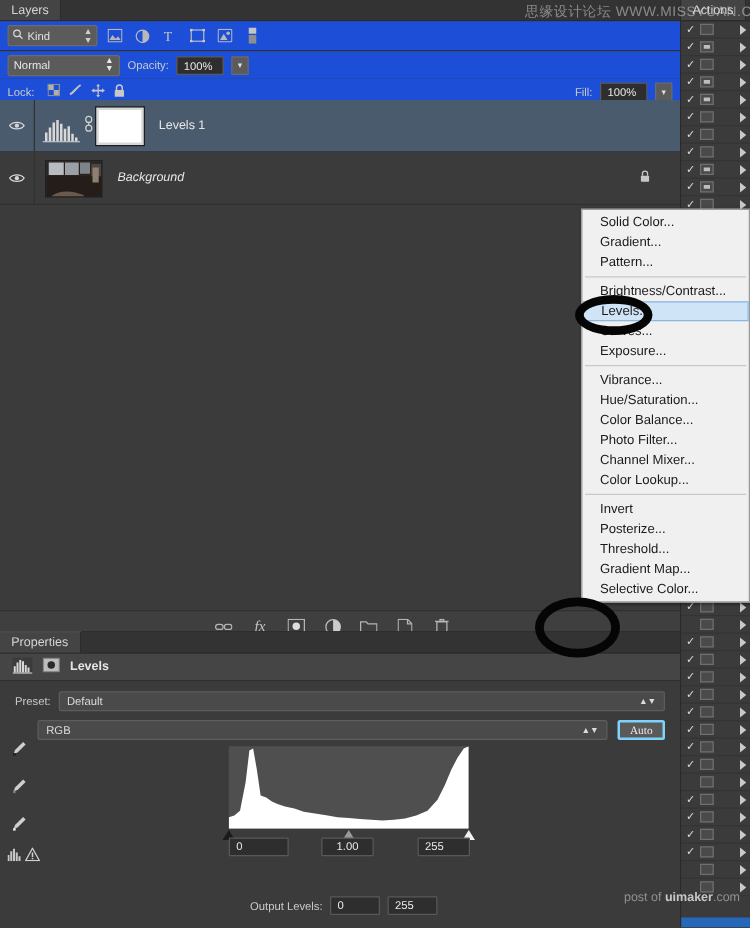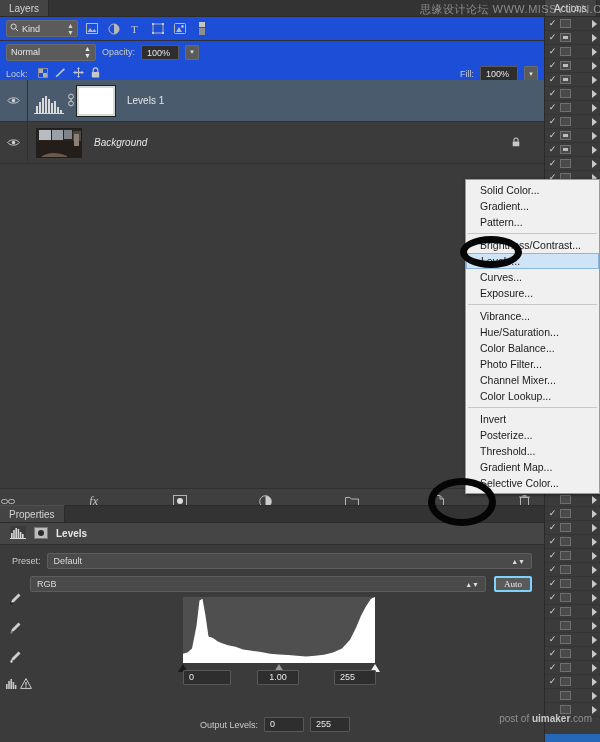--- a/index.html
+++ b/index.html
@@ -101,21 +101,21 @@
   }
   .layer-name { margin-left: 12px; font-size: 10px; color: #e6e6e6; }
   .layer-name.italic { font-style: italic; }
   .bg-thumb { width: 46px; height: 30px; margin-left: 8px; border: 1px solid #1f1f1f; overflow:hidden; position:relative;}
   .lock-right { position:absolute; right: 24px; color:#c6c6c6; font-size:10px; }
 
   
   .layers-bottom {
     position: absolute; left: 0; right: 0; bottom: 0; height: 25px;
     background: #3f3f3f; border-top: 1px solid #303030;
-    display: flex; align-items: center; justify-content: space-between;
+    display: flex; align-items: center; justify-content: center;
     gap: 14px; padding-right: 12px;
   }
   .lb-ico { width: 15px; height: 15px; display:flex; align-items:center; justify-content:center; color:#bdbdbd; font-size: 11px;}
 
   
   .props-panel {
     position: absolute; left: 0; top: 505px; width: 545px; height: 237px;
     background: #3b3b3b; border-top: 1px solid #2a2a2a; border-right:1px solid #2a2a2a;
   }
   .props-head {
@@ -165,21 +165,21 @@
   }
   .chk { width: 9px; font-size: 9px; color: #d8d8d8; text-align:center; line-height:9px;}
   .tgbox { width: 11px; height: 9px; border: 1px solid #6f6f6f; background: #4a4a4a; }
   .tgbox.on::after { content:''; display:block; width:5px;height:3px;background:#bdbdbd;margin:2px auto; }
   .arrow { margin-left: auto; margin-right: 3px; width:0;height:0;
     border-top:4px solid transparent;border-bottom:4px solid transparent;border-left:5px solid #c9c9c9;}
   .taskbar { position:absolute; left:0; bottom:0; width:100%; height:8px; background:#2567b8; }
 
   
   .ctx-menu {
-    position:absolute; left: 465px; top: 179px; width: 135px;
+    position:absolute; left: 465px; top: 167px; width: 135px;
     background: #f0f0f0; border: 1px solid #9a9a9a;
     padding: 2px 0; z-index: 40; box-shadow: 1px 1px 3px rgba(0,0,0,.5);
   }
   .ctx-item {
     height: 16px; line-height: 16px; padding-left: 14px;
     color: #1a1a1a; font-size: 10.5px; font-family:"Liberation Sans", sans-serif;
   }
   .ctx-item.highlight { background: #cfe4f7; border: 1px solid #8cb8e0; height:16px; line-height:14px;}
   .ctx-sep { height: 1px; background: #c8c8c8; margin: 3px 2px; }
 

